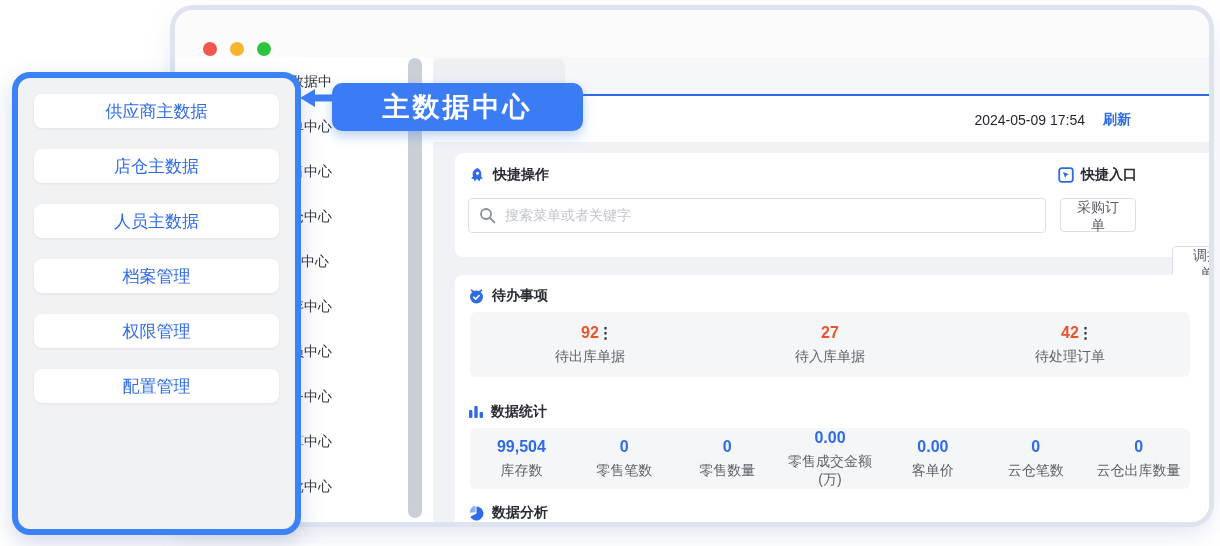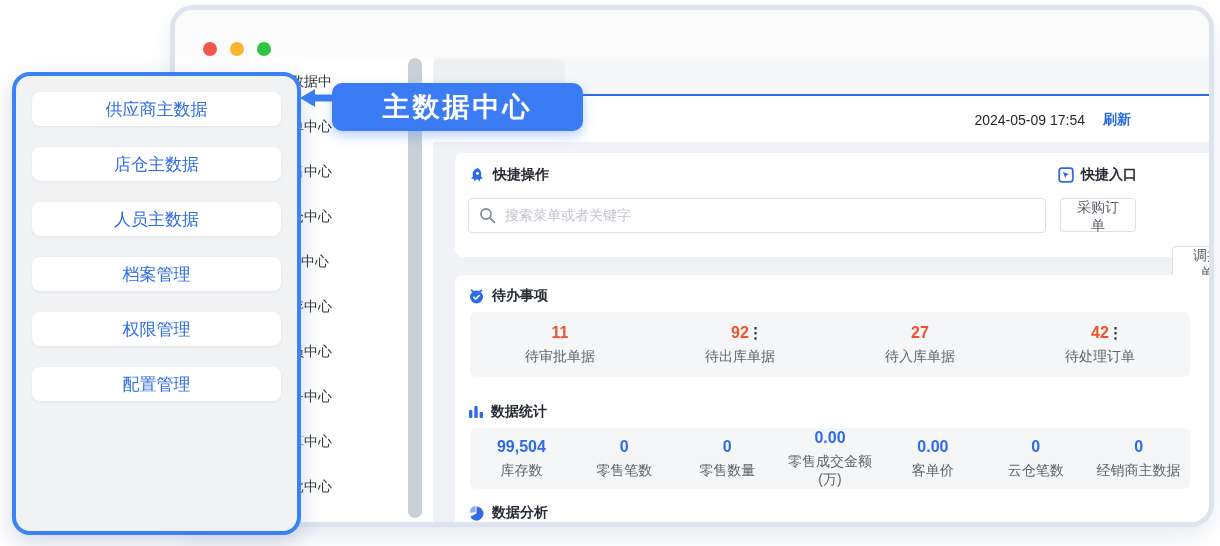--- a/index.html
+++ b/index.html
@@ -67,21 +67,21 @@
   .stat-val.orange { color:#f0532a; }
   .stat-val.blue { color:#2e6be6; }
   .more-dots { position:absolute; right:-14px; top:1px; color:#30333a; font-size:15px; font-weight:bold;
     cursor:pointer; line-height:18px; }
   .stat-label { margin-top:5px; font-size:14px; color:#5f6368; }
   .stats-title { position:absolute; left:13px; top:128px; }
   .analysis-title { position:absolute; left:13px; top:229px; }
 
   
   .float-panel { position:absolute; left:12px; top:72px; width:289px; height:463px;
-    background:#f1f2f4; border:4px solid #3b82f6; border-radius:18px;
+    background:#f1f2f4; border:6px solid #3b82f6; border-radius:18px;
     box-shadow:0 8px 22px rgba(100,120,170,.28); padding:16px 16px 0; }
   .fp-btn { display:block; width:100%; height:34px; margin-bottom:21px; background:#fff;
     border:none; border-radius:8px; color:#2e6be6; font-size:17px; cursor:pointer;
     box-shadow:0 1px 3px rgba(30,50,90,.08); font-family:"Liberation Sans", sans-serif; }
 
   
   .callout { position:absolute; left:332px; top:83px; width:251px; height:48px;
     background:#3b7cf4; border-radius:10px; display:flex; align-items:center; justify-content:center;
     color:#fff; font-size:27px; font-weight:bold; letter-spacing:3px;
     box-shadow:0 5px 12px rgba(59,124,244,.35); }
@@ -155,24 +155,20 @@
             <svg width="17" height="17" viewBox="0 0 17 17">
               <line x1="3" y1="2" x2="6" y2="4" stroke="#2e6be6" stroke-width="1.6"></line>
               <line x1="14" y1="2" x2="11" y2="4" stroke="#2e6be6" stroke-width="1.6"></line>
               <circle cx="8.5" cy="9" r="6.5" fill="#2e6be6"></circle>
               <path d="M5.8 9.2l1.9 1.9 3.4-3.6" fill="none" stroke="#fff" stroke-width="1.6" stroke-linecap="round" stroke-linejoin="round"></path>
             </svg>
             <span>待办事项</span>
           </div>
           <div class="panel todo-panel">
             <div class="stat-col">
-              <span class="stat-val orange">11</span>
-              <div class="stat-label">待审批单据</div>
-            </div>
-            <div class="stat-col">
               <span class="stat-val orange"><span>92</span><span class="more-dots">⋮</span></span>
               <div class="stat-label">待出库单据</div>
             </div>
             <div class="stat-col">
               <span class="stat-val orange">27</span>
               <div class="stat-label">待入库单据</div>
             </div>
             <div class="stat-col">
               <span class="stat-val orange"><span>42</span><span class="more-dots">⋮</span></span>
               <div class="stat-label">待处理订单</div>
@@ -207,21 +203,21 @@
             <div class="stat-col">
               <span class="stat-val blue">0.00</span>
               <div class="stat-label">客单价</div>
             </div>
             <div class="stat-col">
               <span class="stat-val blue">0</span>
               <div class="stat-label">云仓笔数</div>
             </div>
             <div class="stat-col">
               <span class="stat-val blue">0</span>
-              <div class="stat-label">经销商主数据</div>
+              <div class="stat-label">云仓出库数量</div>
             </div>
           </div>
 
           <div class="sec-title analysis-title">
             <svg width="17" height="17" viewBox="0 0 17 17">
               <path d="M8.5 1.5a7 7 0 1 1-6.2 10.3l6.2-3.3z" fill="#2e6be6"></path>
               <path d="M7.5 0.8a7 7 0 0 0-6 6.9l6-0.4z" fill="#2e6be6" opacity=".55"></path>
             </svg>
             <span>数据分析</span>
           </div>

